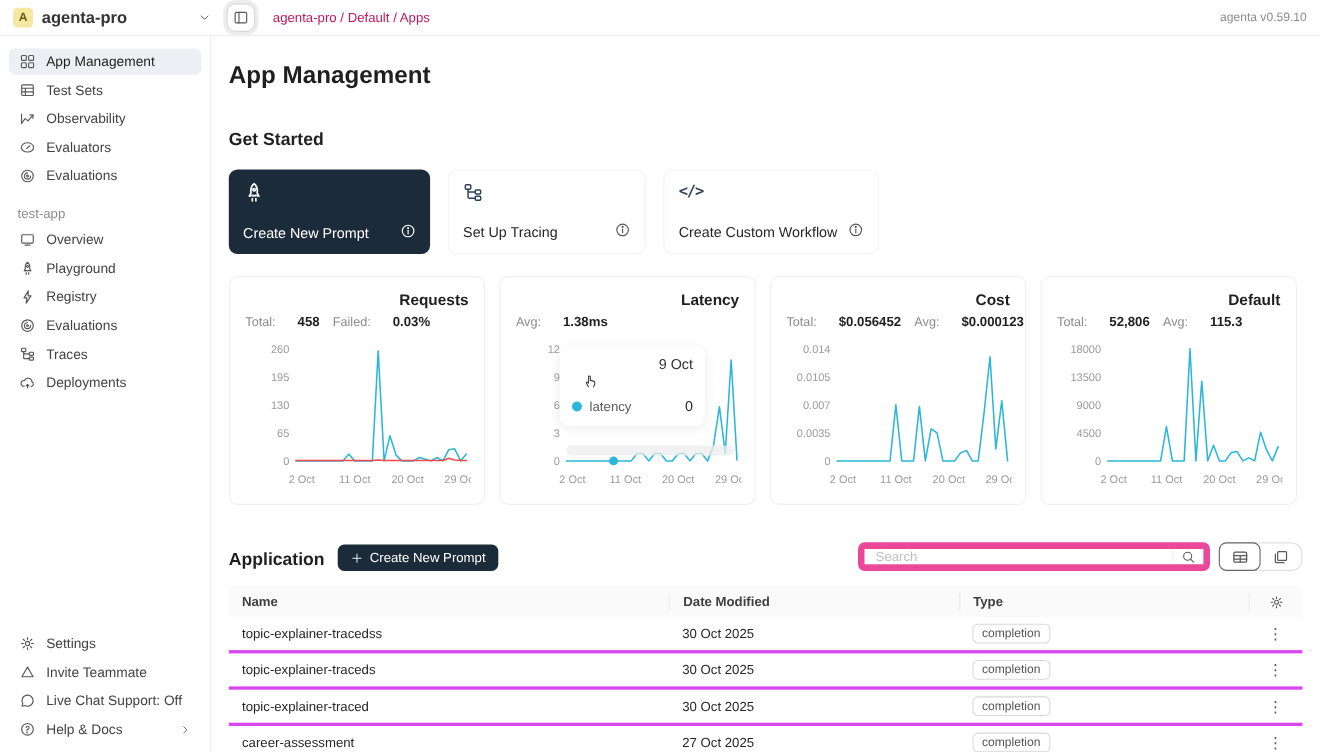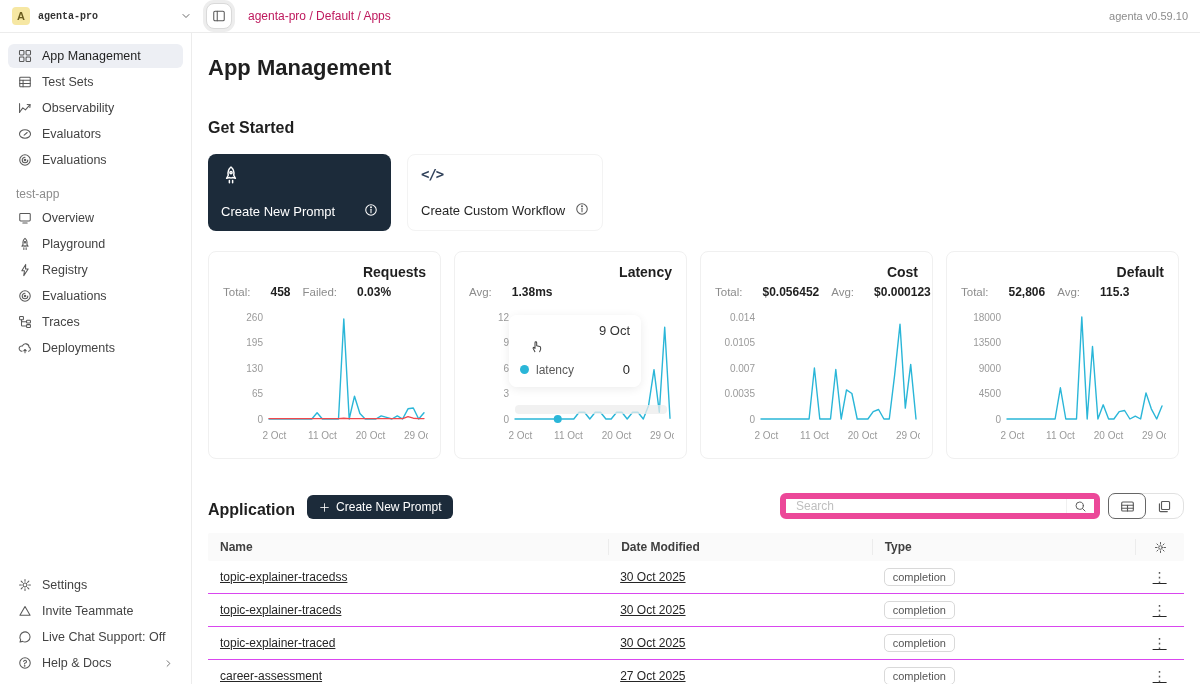--- a/index.html
+++ b/index.html
@@ -6,21 +6,21 @@
   html,body { width:1200px; height:684px; overflow:hidden; background:#fff;
     font-family:"Liberation Sans", sans-serif; color:#262626; }
 
   
   .topbar { height:33px; display:flex; align-items:center; padding:0 12px;
     border-bottom:1px solid #ececec; }
   .ws { width:180px; display:flex; align-items:center; gap:8px; }
   .avatar { width:18px; height:18px; border-radius:4px; background:#f6e7a3;
     color:#6b5d1f; font-size:11px; font-weight:700; display:flex;
     align-items:center; justify-content:center; }
-  .ws-name { font-size:10px; font-weight:600; color:#333;font-family:Liberation Mono, monospace; }
+  .ws-name { font-size:15px; font-weight:600; color:#333; }
   .ws-chevron { margin-left:auto; display:flex; color:#8c8c8c; }
   .toggle-btn { width:26px; height:26px; margin-left:14px; border:1px solid #d9d9d9;
     border-radius:8px; box-shadow:0 0 0 3px #ededed; background:#fff;
     display:flex; align-items:center; justify-content:center; color:#595959; }
   .breadcrumb { margin-left:16px; font-size:12px; color:#be185d; }
   .version { margin-left:auto; font-size:11px; color:#8c8c8c; }
 
   
   .sidebar { position:absolute; top:33px; left:0; bottom:0; width:192px;
     border-right:1px solid #ececec; display:flex; flex-direction:column;
@@ -98,22 +98,22 @@
   .thead { display:flex; height:28px; align-items:center; background:#fafafa;
     font-size:12px; font-weight:700; color:#404040; border-radius:2px; }
   .th, .td { padding:0 12px; }
   .c-name { width:41%; }
   .c-date { width:27%; }
   .c-type { width:27%; }
   .c-act  { width:5%; display:flex; justify-content:center; }
   .th.c-date, .th.c-type, .th.c-act { border-left:1px solid #ececec; height:16px;
     display:flex; align-items:center; }
   .th.c-act { justify-content:center; }
-  .trow { display:flex; height:33px; align-items:center; border-bottom:1px solid #d946ef;
-    font-size:12px; color:#262626;text-decoration:underline; }
+  .trow { display:flex; height:33px; align-items:center; border-bottom:3px solid #d946ef;
+    font-size:12px; color:#262626; }
   .badge { display:inline-block; border:1px solid #d9d9d9; border-radius:5px;
     padding:2px 8px; font-size:11px; color:#555; background:#fff; }
   .more-btn { background:none; border:none; cursor:pointer; color:#595959;
     font-size:14px; line-height:1; padding:2px 6px; }
 </style>
 </head>
 <body>
 
 <div class="topbar">
   <div class="ws">
@@ -311,20 +311,40 @@
         <span>
           <svg class="i" width="14" height="14" viewBox="0 0 16 16" style="stroke:#fff">
               <circle cx="8" cy="8" r="6"></circle>
               <line x1="8" y1="7.2" x2="8" y2="11"></line>
               <circle cx="8" cy="4.9" r="0.5"></circle>
             </svg>
         </span>
       </div>
     </div>
 
+    <div class="gs-card light">
+      <span>
+        <svg class="i" width="18" height="18" viewBox="0 0 16 16" style="stroke:#30415a">
+            <rect x="1.8" y="1.8" width="4.4" height="3.6" rx="0.8"></rect>
+            <rect x="9.8" y="6" width="4.4" height="3.2" rx="0.8"></rect>
+            <rect x="9.8" y="11" width="4.4" height="3.2" rx="0.8"></rect>
+            <path d="M4 5.4v1.2c0 .6.5 1 1 1h4.8M4 6.6v5c0 .6.5 1 1 1h4.8"></path>
+          </svg>
+      </span>
+      <div class="gs-label-row">
+        <span>Set Up Tracing</span>
+        <span>
+          <svg class="i" width="14" height="14" viewBox="0 0 16 16">
+              <circle cx="8" cy="8" r="6"></circle>
+              <line x1="8" y1="7.2" x2="8" y2="11"></line>
+              <circle cx="8" cy="4.9" r="0.5"></circle>
+            </svg>
+        </span>
+      </div>
+    </div>
 
     <div class="gs-card light wide">
       <span class="code-glyph">&lt;/&gt;</span>
       <div class="gs-label-row">
         <span>Create Custom Workflow</span>
         <span>
           <svg class="i" width="14" height="14" viewBox="0 0 16 16">
               <circle cx="8" cy="8" r="6"></circle>
               <line x1="8" y1="7.2" x2="8" y2="11"></line>
               <circle cx="8" cy="4.9" r="0.5"></circle>

